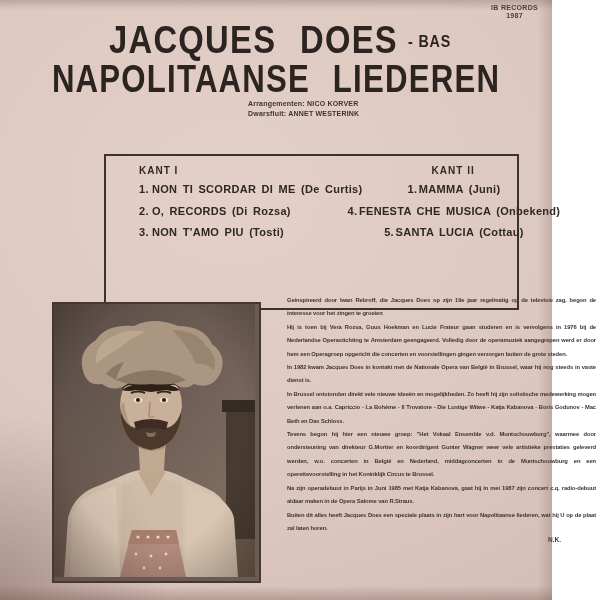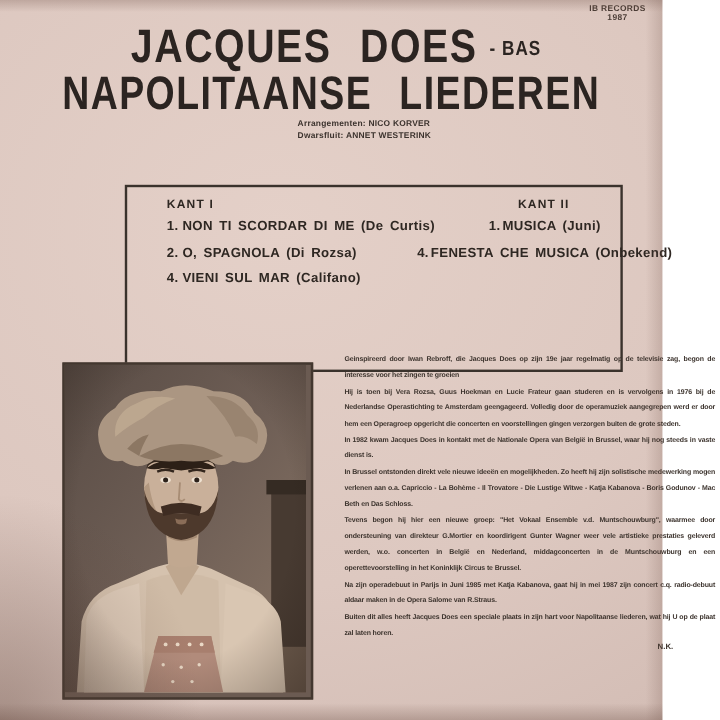--- a/index.html
+++ b/index.html
@@ -75,29 +75,30 @@
   <div class="credits">
     <div>Arrangementen: NICO KORVER</div>
     <div>Dwarsfluit: ANNET WESTERINK</div>
   </div>
 
   <div class="trackbox">
     <div class="side side1">
       <div class="side-heading">KANT I</div>
       <div>
           <div class="track"><span class="tnum">1.</span><span class="ttitle">NON TI SCORDAR DI ME </span><span class="tcomp">(De Curtis)</span></div>
-          <div class="track"><span class="tnum">2.</span><span class="ttitle">O, SPAGNOLA </span><span class="tcomp">(Di Rozsa)</span></div>
-          <div class="track"><span class="tnum">4.</span><span class="ttitle">VIENI SUL MAR </span><span class="tcomp">(Califano)</span></div>
+          <div class="track"><span class="tnum">2.</span><span class="ttitle">O, RECORDS </span><span class="tcomp">(Di Rozsa)</span></div>
+          <div class="track"><span class="tnum">3.</span><span class="ttitle">NON T'AMO PIU </span><span class="tcomp">(Tosti)</span></div>
         </div>
     </div>
     <div class="side side2">
       <div class="side-heading">KANT II</div>
       <div>
-          <div class="track"><span class="tnum">1.</span><span class="ttitle">MUSICA </span><span class="tcomp">(Juni)</span></div>
+          <div class="track"><span class="tnum">1.</span><span class="ttitle">MAMMA </span><span class="tcomp">(Juni)</span></div>
           <div class="track"><span class="tnum">4.</span><span class="ttitle">FENESTA CHE MUSICA </span><span class="tcomp">(Onbekend)</span></div>
+          <div class="track"><span class="tnum">5.</span><span class="ttitle">SANTA LUCIA </span><span class="tcomp">(Cottau)</span></div>
         </div>
     </div>
   </div>
 
   <div class="photo-frame">
     <svg width="201" height="273" viewBox="0 0 201 273">
       <defs>
         <linearGradient id="bgGrad" x1="0" y1="0" x2="1" y2="1">
           <stop offset="0" stop-color="#594c45"></stop>
           <stop offset="0.5" stop-color="#6f5f56"></stop>

